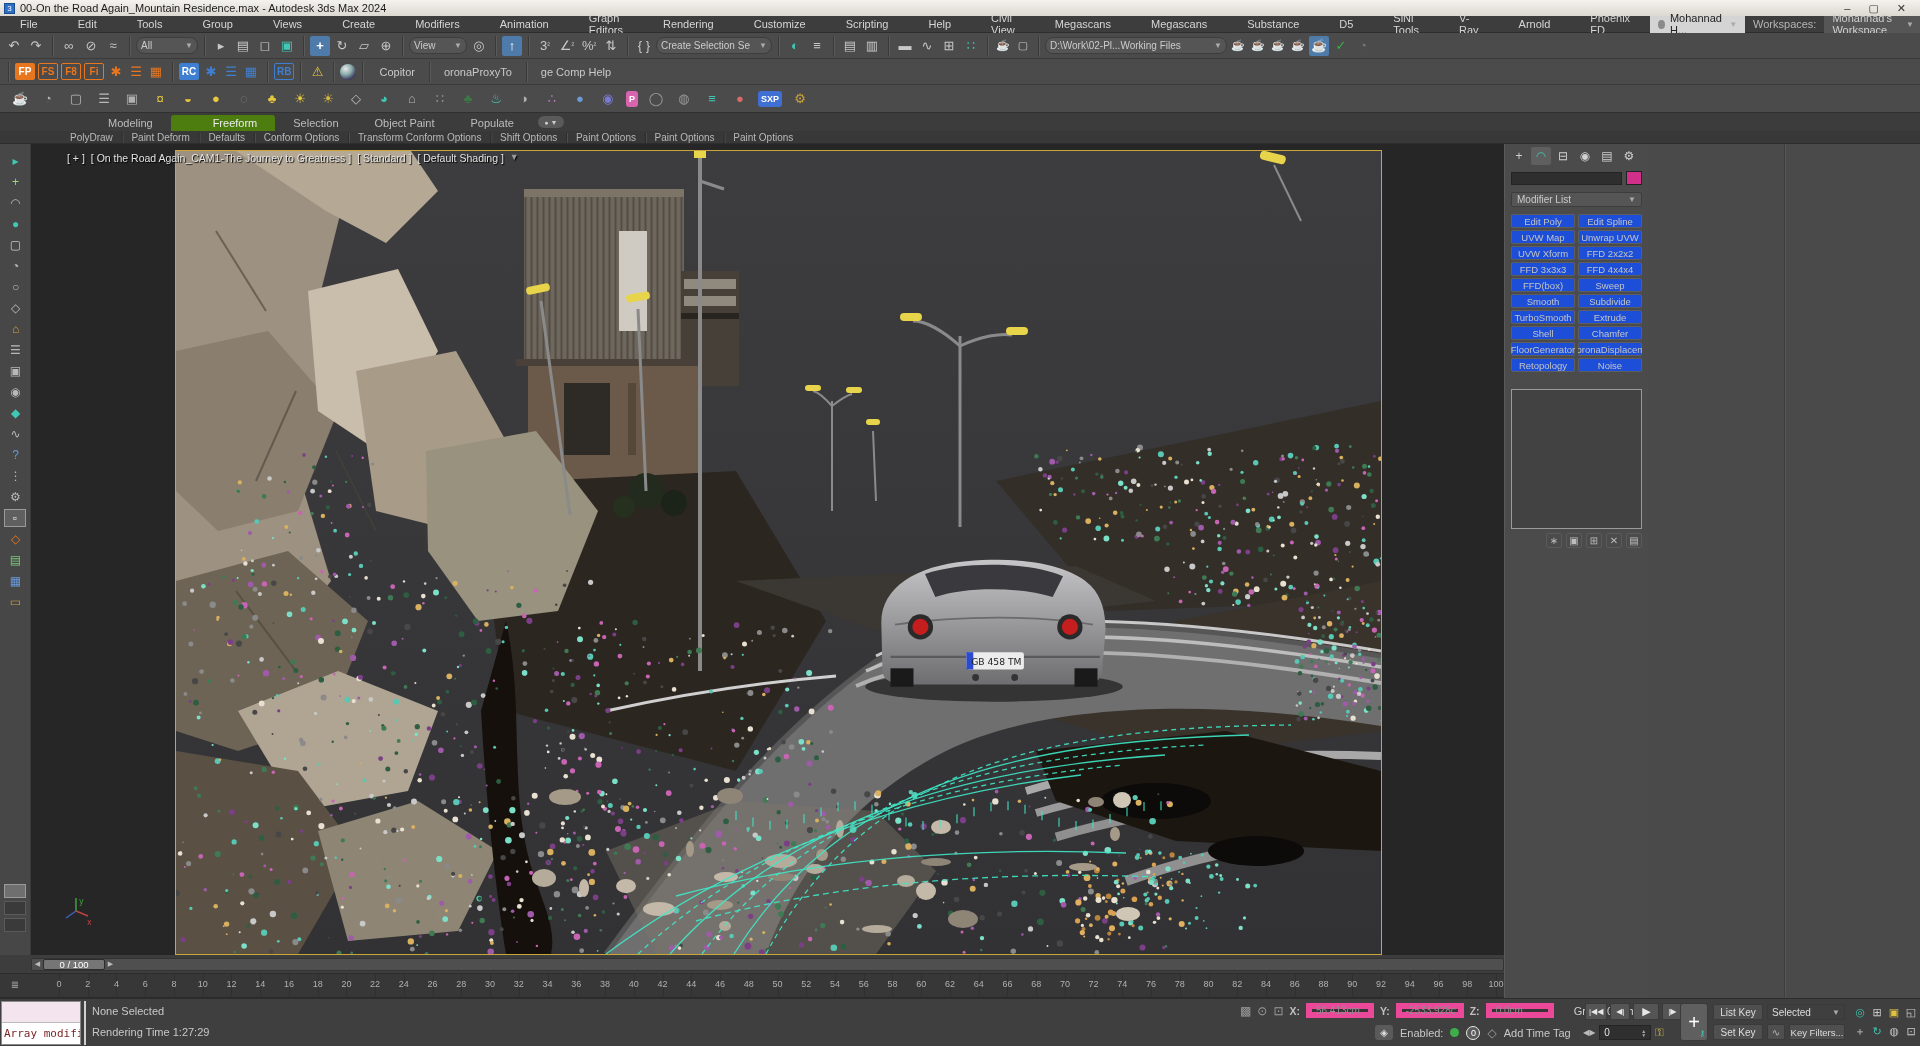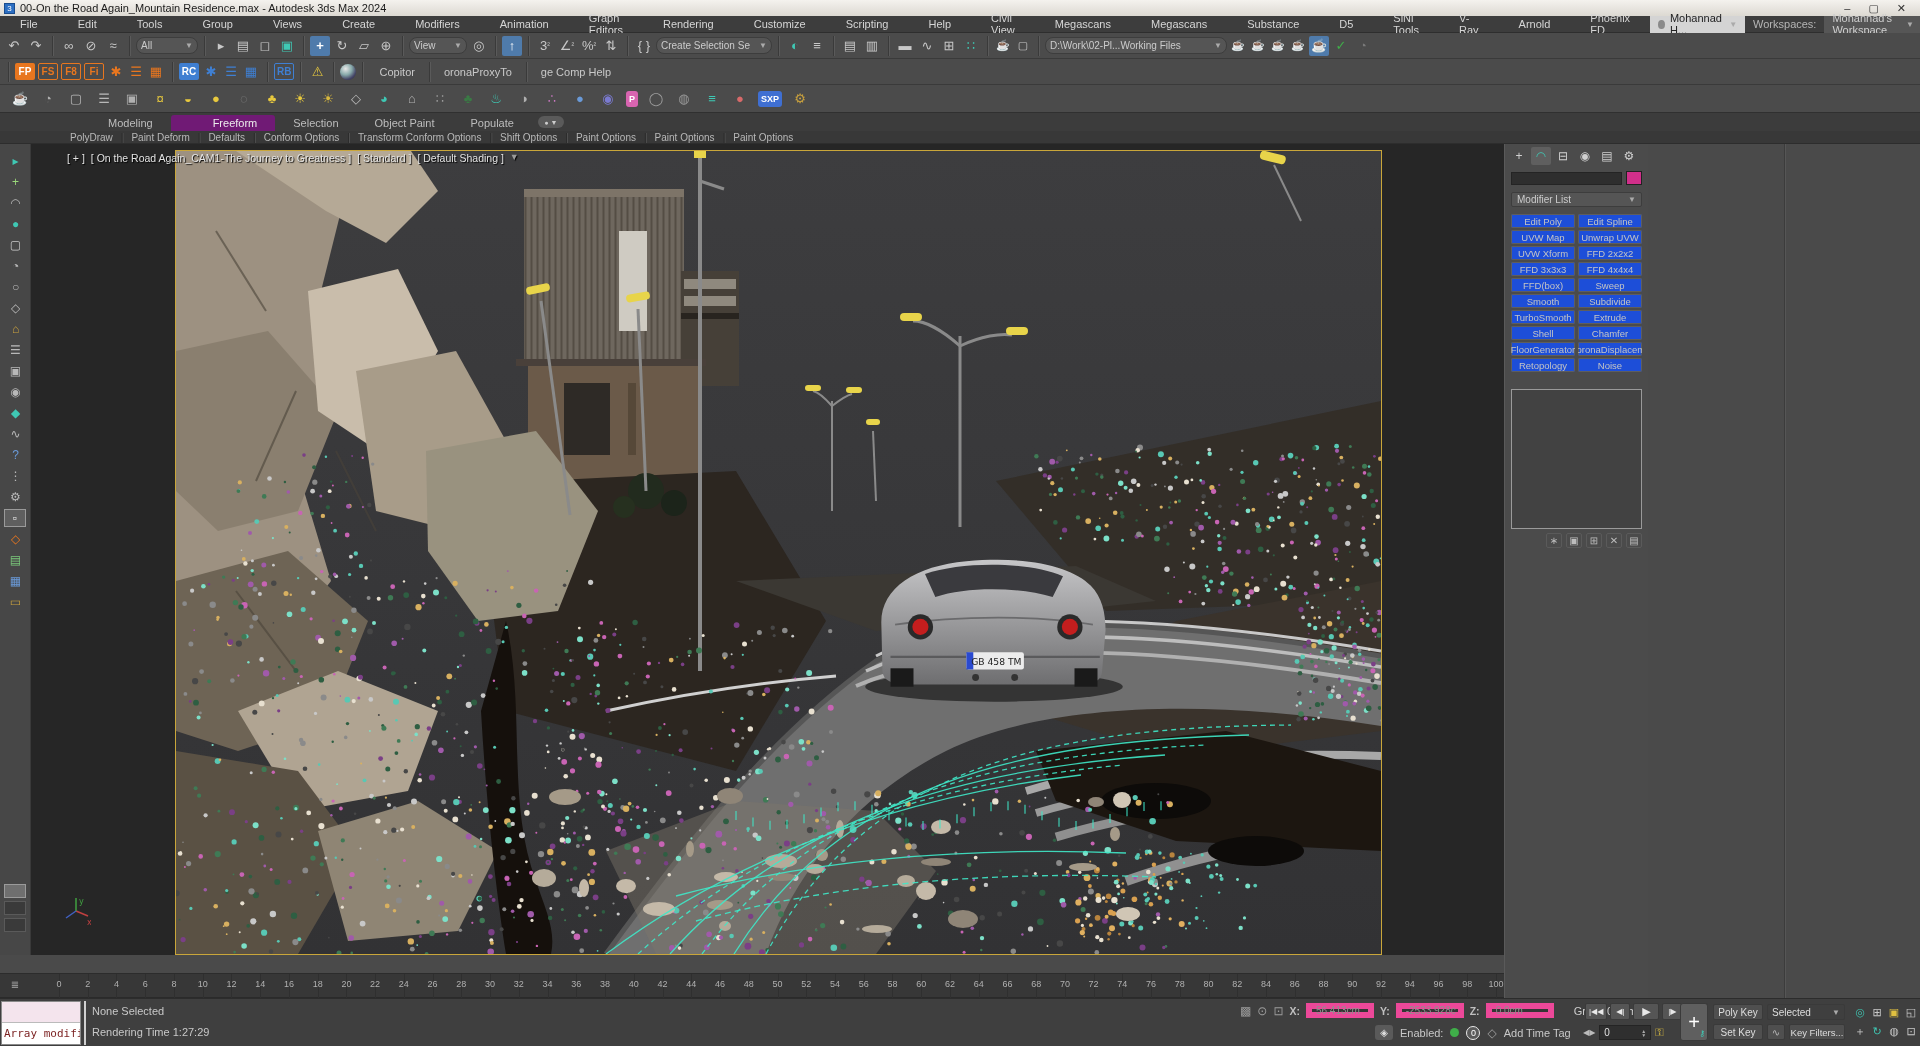--- a/index.html
+++ b/index.html
@@ -36,21 +36,21 @@
   .chip.line-o{border:1px solid var(--c-forest,#e8761f);color:var(--c-forest,#e8761f);}
   .chip.solid-b{background:var(--c-rail,#3f7fd2);color:#fff;}
   .chip.line-b{border:1px solid var(--c-rail,#3f7fd2);color:var(--c-rail,#3f7fd2);}
   .tlabel{color:#c9c9c9;font-size:11px;padding:0 10px;flex:0 0 auto;}
   .sphere{width:16px;height:16px;border-radius:50%;background:radial-gradient(circle at 35% 30%,#e8e8e8,#8aa 40%,#446 70%,#223);flex:0 0 auto;}
   .sup{font-size:8px;vertical-align:super;}
   .badge{height:16px;border-radius:3px;color:#fff;font-size:9px;font-weight:bold;display:flex;align-items:center;justify-content:center;padding:0 3px;}
   
   #ribbontabs{left:0;top:113px;width:1920px;height:18px;background:#3c3c3c;display:flex;align-items:flex-end;padding-left:90px;font-size:11px;color:#bdbdbd;}
   #ribbontabs .rtab{padding:2px 18px;cursor:default;}
-  #ribbontabs .rtab.active{background:#701a75;color:#ececec;border-radius:3px 3px 0 0;padding-left:42px;}
+  #ribbontabs .rtab.active{background:#4d7c0f;color:#ececec;border-radius:3px 3px 0 0;padding-left:42px;}
   #ribbonpill{width:26px;height:12px;background:#5a5a5a;border-radius:6px;margin:0 6px 3px;display:flex;align-items:center;justify-content:center;color:#ccc;font-size:7px;gap:2px;}
   #ribbonsub{left:0;top:131px;width:1920px;height:13px;background:#383838;border-bottom:1px solid #2d2d2d;display:flex;align-items:center;padding-left:62px;font-size:10px;color:#b8b8b8;}
   #ribbonsub .stab{padding:0 8px;white-space:nowrap;}
   #ribbonsub .ssep{color:#2a2a2a;text-shadow:1px 0 0 #555;}
   
   #leftstrip{left:0;top:144px;width:31px;height:811px;background:#474747;border-right:1px solid #3a3a3a;}
   #leftstrip .ls-icon{position:absolute;left:0;width:31px;height:18px;display:flex;align-items:center;justify-content:center;font-size:12px;}
   #vp-layout-tabs{position:absolute;left:4px;top:740px;display:flex;flex-direction:column;gap:3px;}
   #vp-layout-tabs .vpt{width:22px;height:14px;background:#3a3a3a;border:1px solid #5a5a5a;}
   #vp-layout-tabs .vpt.active{background:#6f6f6f;border-color:#9a9a9a;}
@@ -2081,20 +2081,27 @@
       <span class="stt">⊞</span>
       <span class="stt">✕</span>
       <span class="stt">▤</span>
     </div>
   </div>
 
   <div id="rightdock" class="abs">
     <div class="seam"></div>
   </div>
 
+  <div id="timeslider" class="abs">
+    <div id="ts-track">
+      <span class="ts-arrow">◀</span>
+      <div id="ts-handle">0 / 100</div>
+      <span class="ts-arrow">▶</span>
+    </div>
+  </div>
 
   <div id="ruler" class="abs">
     <div id="ruler-btn">≣</div>
     <div id="ruler-ticks">
         <div class="tick-line" style="left: 28px;"></div>
         <span class="tick-label" style="left: 28px;">0</span>
         <div class="tick-line" style="left: 56.74px;"></div>
         <span class="tick-label" style="left: 56.74px;">2</span>
         <div class="tick-line" style="left: 85.48px;"></div>
         <span class="tick-label" style="left: 85.48px;">4</span>
@@ -2241,21 +2248,21 @@
         <span>0</span>
         <span class="spin">
             <span>▲</span>
             <span>▼</span>
           </span>
       </div>
       <span style="color:#e0c040;font-size:11px">⚿</span>
     </div>
 
     <div id="keybig">+<span class="k">⚷</span></div>
-    <div id="autokey" class="skbtn">Poly Key</div>
+    <div id="autokey" class="skbtn">List Key</div>
     <div id="setkey" class="skbtn">Set Key</div>
     <div id="seldrop" class="skbtn">
       <span>Selected</span>
       <span class="dd-arrow">▼</span>
     </div>
     <div id="curveicon" class="skbtn">∿</div>
     <div id="keyfilters" class="skbtn">Key Filters...</div>
 
     <div id="navgrid">
       <span class="nv teal">◎</span>

